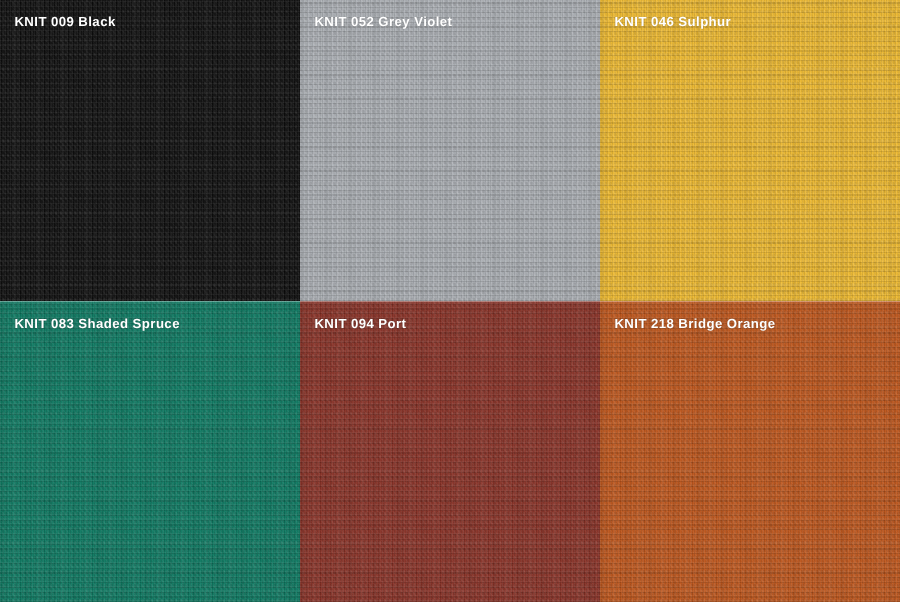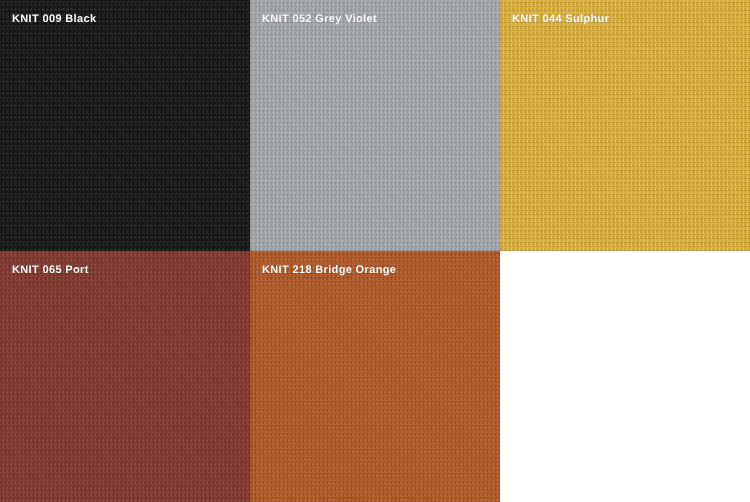--- a/index.html
+++ b/index.html
@@ -173,31 +173,39 @@
     <div class="knit-grain"></div>
     <div class="swatch-label">KNIT 052 Grey Violet</div>
   </div>
 
   <div class="swatch light">
     <div class="swatch-fill" style="background-color: rgb(240, 187, 48);"></div>
     <div class="knit-ribs"></div>
     <div class="knit-courses"></div>
     <div class="knit-stitches"></div>
     <div class="knit-grain"></div>
-    <div class="swatch-label">KNIT 044 Sulphur</div>
-  </div>
-
+    <div class="swatch-label">KNIT 046 Sulphur</div>
+  </div>
+
+  <div class="swatch dark">
+    <div class="swatch-fill" style="background-color: rgb(13, 122, 98);"></div>
+    <div class="knit-ribs"></div>
+    <div class="knit-courses"></div>
+    <div class="knit-stitches"></div>
+    <div class="knit-grain"></div>
+    <div class="swatch-label">KNIT 083 Shaded Spruce</div>
+  </div>
 
   <div class="swatch dark">
     <div class="swatch-fill" style="background-color: rgb(138, 50, 39);"></div>
     <div class="knit-ribs"></div>
     <div class="knit-courses"></div>
     <div class="knit-stitches"></div>
     <div class="knit-grain"></div>
-    <div class="swatch-label">KNIT 065 Port</div>
+    <div class="swatch-label">KNIT 094 Port</div>
   </div>
 
   <div class="swatch dark">
     <div class="swatch-fill" style="background-color: rgb(192, 87, 28);"></div>
     <div class="knit-ribs"></div>
     <div class="knit-courses"></div>
     <div class="knit-stitches"></div>
     <div class="knit-grain"></div>
     <div class="swatch-label">KNIT 218 Bridge Orange</div>
   </div>

